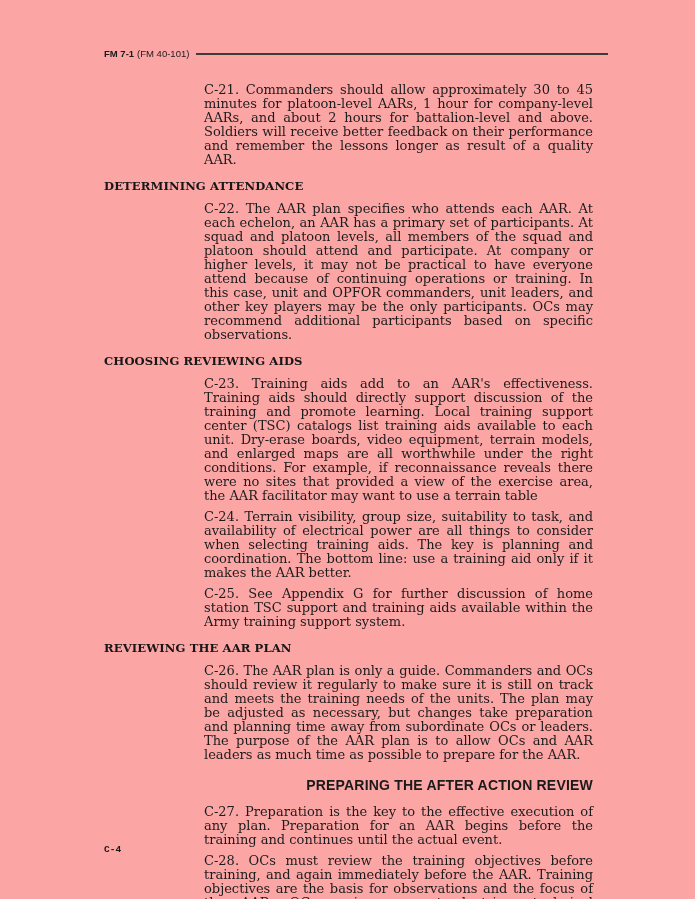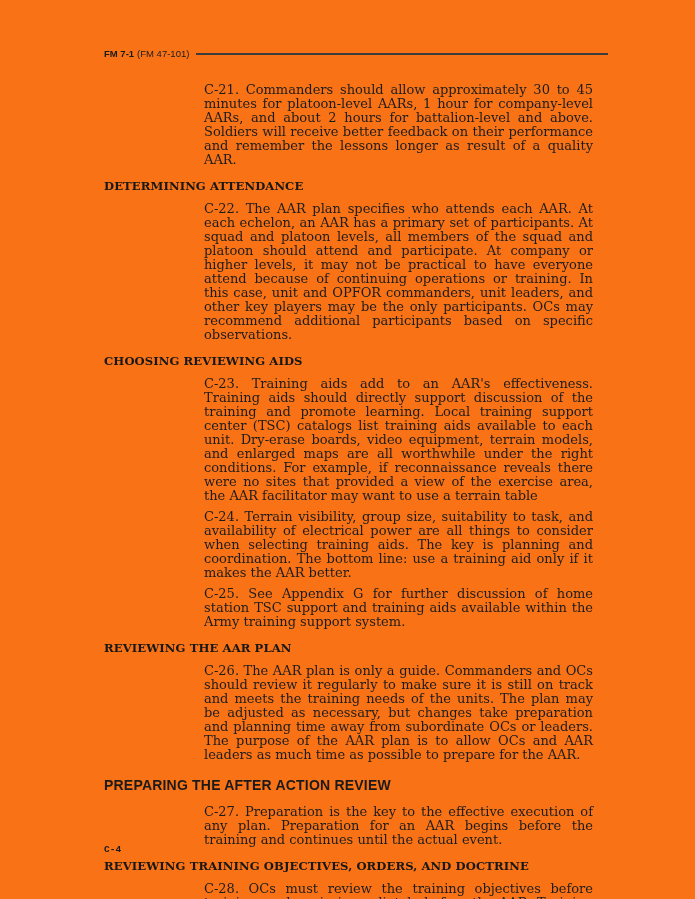--- a/index.html
+++ b/index.html
@@ -1,20 +1,20 @@
 <!DOCTYPE html>
 <html><head>
 <meta charset="utf-8">
 <style>
   html, body { margin: 0; padding: 0; background: #ffffff; }
   .page {
     position: relative;
     width: 695px;
     height: 899px;
-    background: #f97316;
+    background: #fca5a5;
     overflow: hidden;
     font-family: "DejaVu Serif", serif;
     color: #1b1b1b;
   }
   .header {
     position: absolute;
     top: 48px;
     left: 104px;
     right: 87px;
     display: flex;
@@ -56,56 +56,56 @@
     letter-spacing: 0.1px;
   }
   .content h1.heading1 {
     font-family: "Liberation Sans", sans-serif;
     font-size: 14px;
     font-weight: bold;
     line-height: 17px;
     margin: 15px 0 11px 0;
     color: #1a1a1a;
     letter-spacing: 0.2px;
+    text-align: right;
   }
   .content > :first-child { margin-top: 0; }
   .footer {
     position: absolute;
     top: 844px;
     left: 104px;
     font-family: Liberation Mono, monospace;
     font-size: 9.5px;
     font-weight: bold;
     color: #1b1b1b;
   }
 </style>
 </head>
 <body>
 
 <div class="page">
 
   <div class="header">
     <span class="doc-num-bold">FM 7-1</span>
-    <span class="doc-num-old">(FM 47-101)</span>
+    <span class="doc-num-old">(FM 40-101)</span>
     <span class="header-rule"></span>
   </div>
 
   <div class="content" id="doc-content">
       <p class="paragraph">C-21. Commanders should allow approximately 30 to 45 minutes for platoon-level AARs, 1 hour for company-level AARs, and about 2 hours for battalion-level and above. Soldiers will receive better feedback on their performance and remember the lessons longer as result of a quality AAR.</p>
       <h2 class="heading2">DETERMINING ATTENDANCE</h2>
       <p class="paragraph">C-22. The AAR plan specifies who attends each AAR. At each echelon, an AAR has a primary set of participants. At squad and platoon levels, all members of the squad and platoon should attend and participate. At company or higher levels, it may not be practical to have everyone attend because of continuing operations or training. In this case, unit and OPFOR commanders, unit leaders, and other key players may be the only participants. OCs may recommend additional participants based on specific observations.</p>
       <h2 class="heading2">CHOOSING REVIEWING AIDS</h2>
       <p class="paragraph">C-23. Training aids add to an AAR's effectiveness. Training aids should directly support discussion of the training and promote learning. Local training support center (TSC) catalogs list training aids available to each unit. Dry-erase boards, video equipment, terrain models, and enlarged maps are all worthwhile under the right conditions. For example, if reconnaissance reveals there were no sites that provided a view of the exercise area, the AAR facilitator may want to use a terrain table</p>
       <p class="paragraph">C-24. Terrain visibility, group size, suitability to task, and availability of electrical power are all things to consider when selecting training aids. The key is planning and coordination. The bottom line: use a training aid only if it makes the AAR better.</p>
       <p class="paragraph">C-25. See Appendix G for further discussion of home station TSC support and training aids available within the Army training support system.</p>
       <h2 class="heading2">REVIEWING THE AAR PLAN</h2>
       <p class="paragraph">C-26. The AAR plan is only a guide. Commanders and OCs should review it regularly to make sure it is still on track and meets the training needs of the units. The plan may be adjusted as necessary, but changes take preparation and planning time away from subordinate OCs or leaders. The purpose of the AAR plan is to allow OCs and AAR leaders as much time as possible to prepare for the AAR.</p>
       <h1 class="heading1">PREPARING THE AFTER ACTION REVIEW</h1>
       <p class="paragraph">C-27. Preparation is the key to the effective execution of any plan. Preparation for an AAR begins before the training and continues until the actual event.</p>
-      <h2 class="heading2">REVIEWING TRAINING OBJECTIVES, ORDERS, AND DOCTRINE</h2>
       <p class="paragraph">C-28. OCs must review the training objectives before training, and again immediately before the AAR. Training objectives are the basis for observations and the focus of the AAR. OCs review current doctrine, technical information, and applicable unit SOPs to ensure that they have the tools to observe unit and individual performance properly. OCs read</p>
     </div>
 
   <div class="footer">
     <span>C-4</span>
   </div>
 
 </div>
 
 </body></html>

